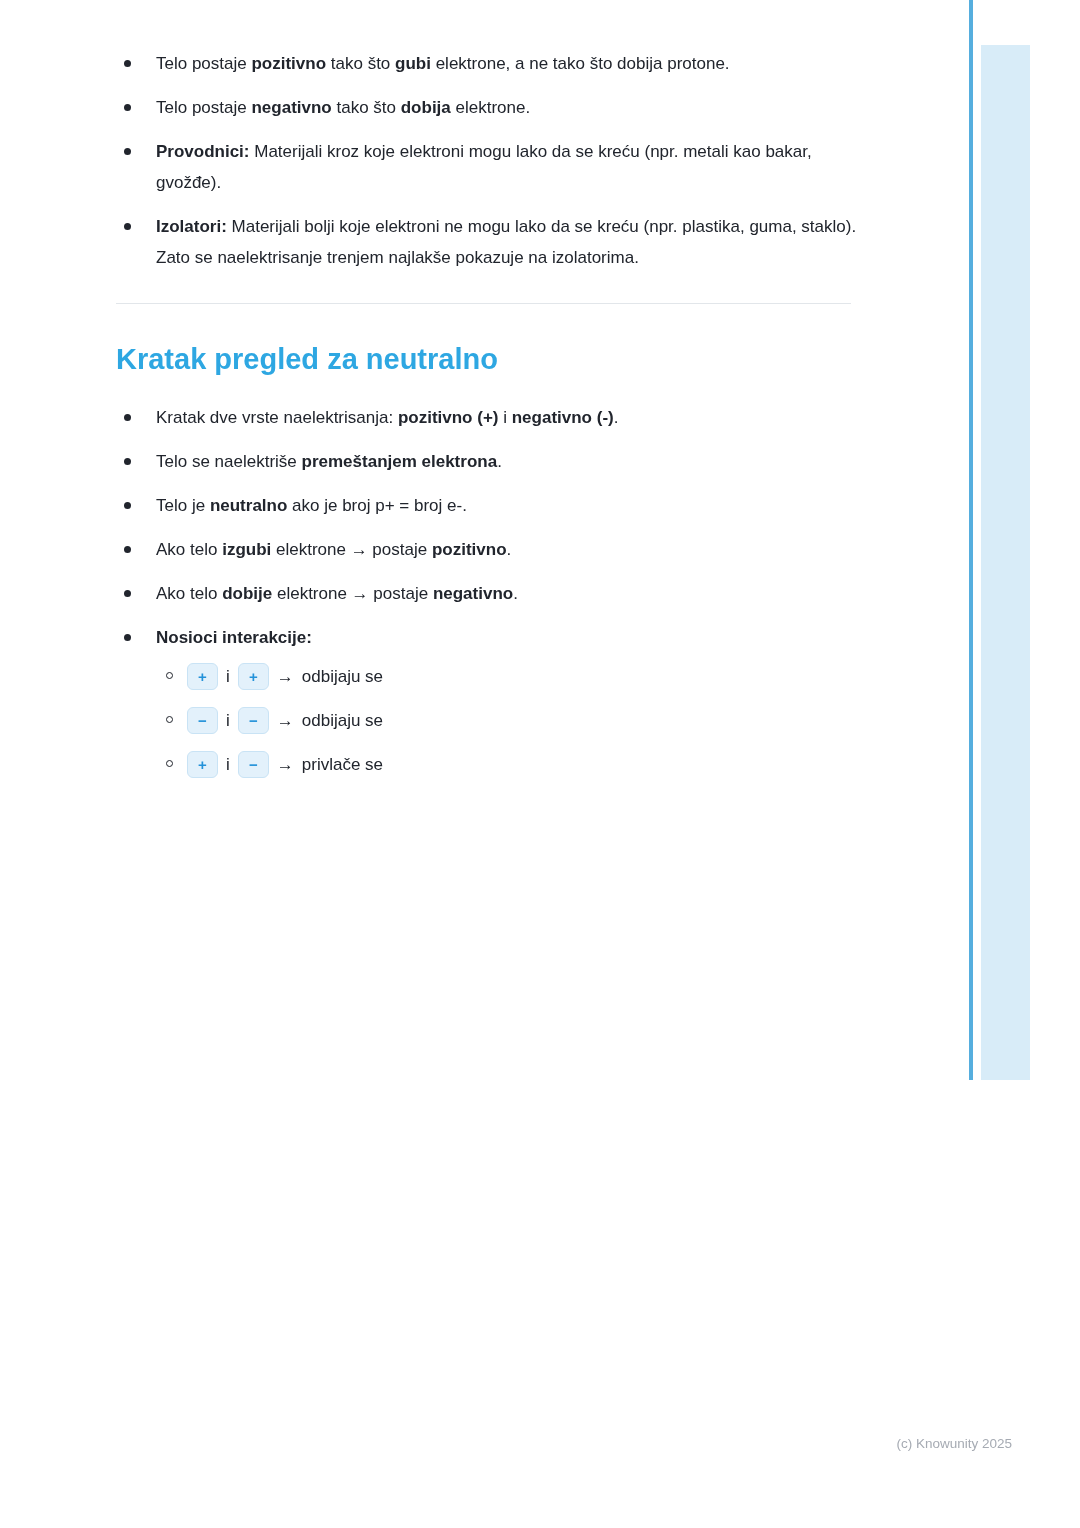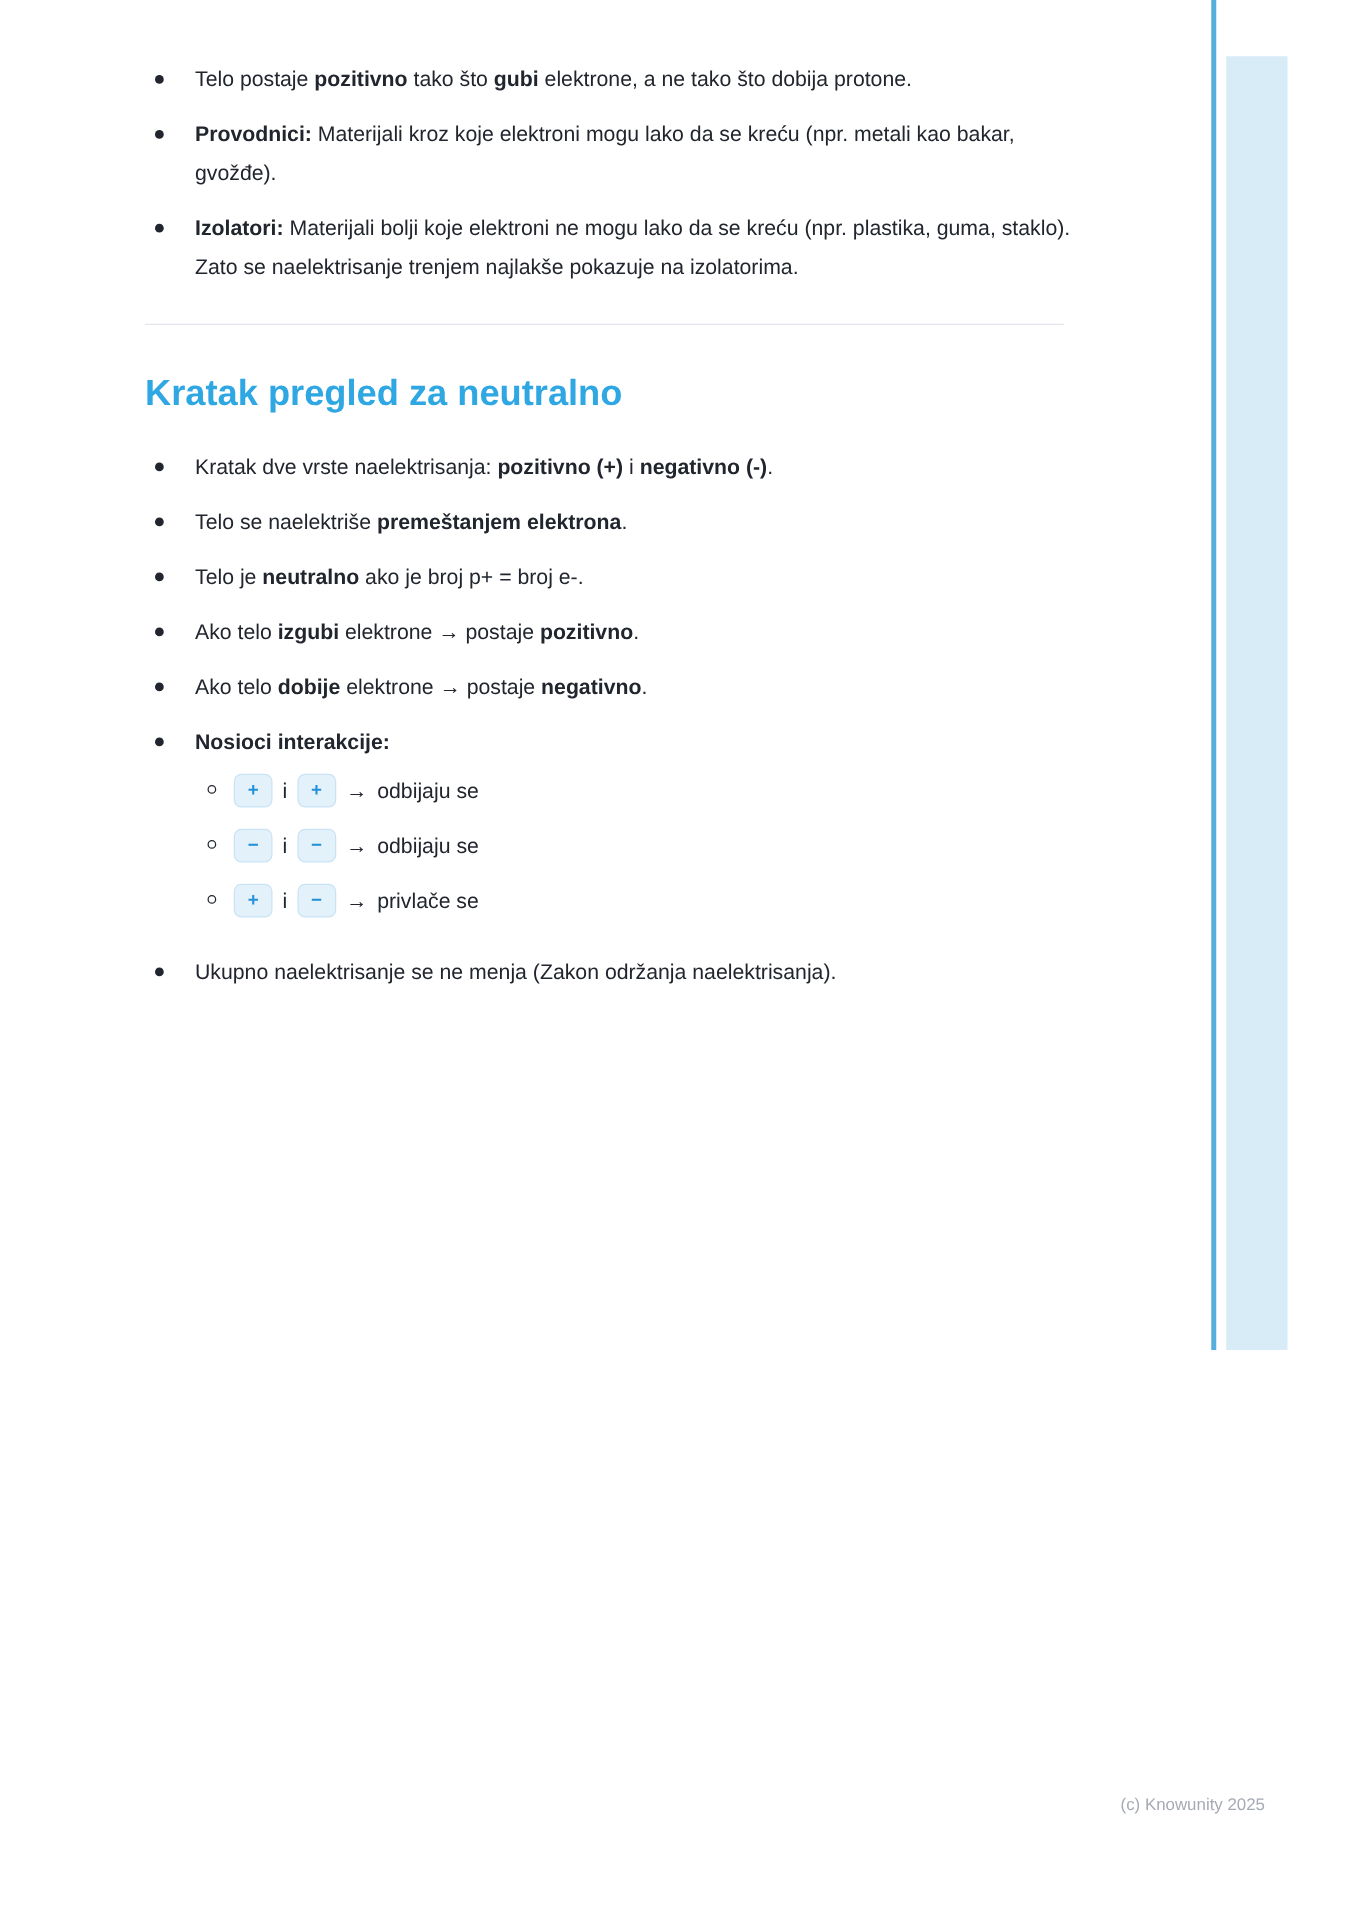--- a/index.html
+++ b/index.html
@@ -92,20 +92,24 @@
   <div class="accent-panel"></div>
 
   <main class="content">
     <ul class="bullet-list" id="notes-list">
         <li>
           <span class="marker dot"></span>
           <div class="item-body"><span>Telo postaje </span><strong>pozitivno</strong><span> tako što </span><strong>gubi</strong><span> elektrone, a ne tako što dobija protone.</span></div>
         </li>
         <li>
           <span class="marker dot"></span>
+          <div class="item-body"><span>Telo postaje </span><strong>negativno</strong><span> tako što </span><strong>dobija</strong><span> elektrone.</span></div>
+        </li>
+        <li>
+          <span class="marker dot"></span>
           <div class="item-body"><strong>Provodnici:</strong><span> Materijali kroz koje elektroni mogu lako da se kreću (npr. metali kao bakar, gvožđe).</span></div>
         </li>
         <li>
           <span class="marker dot"></span>
           <div class="item-body"><strong>Izolatori:</strong><span> Materijali bolji koje elektroni ne mogu lako da se kreću (npr. plastika, guma, staklo). Zato se naelektrisanje trenjem najlakše pokazuje na izolatorima.</span></div>
         </li>
       </ul>
 
     <hr class="divider">
 
@@ -160,21 +164,17 @@
                 <span class="rule-row">
                   <span class="badge">+</span>
                   <span>i</span>
                   <span class="badge">−</span>
                   <span>→</span>
                   <span>privlače se</span>
                 </span>
               </li>
             </ul></div>
         </li>
-        <li>
-          <span class="marker dot"></span>
-          <div class="item-body"><span>Ukupno naelektrisanje se ne menja (Zakon održanja naelektrisanja).</span></div>
-        </li>
       </ul>
   </main>
 
   <footer class="footer">(c) Knowunity 2025</footer>
 </div>
 
 </body></html>

